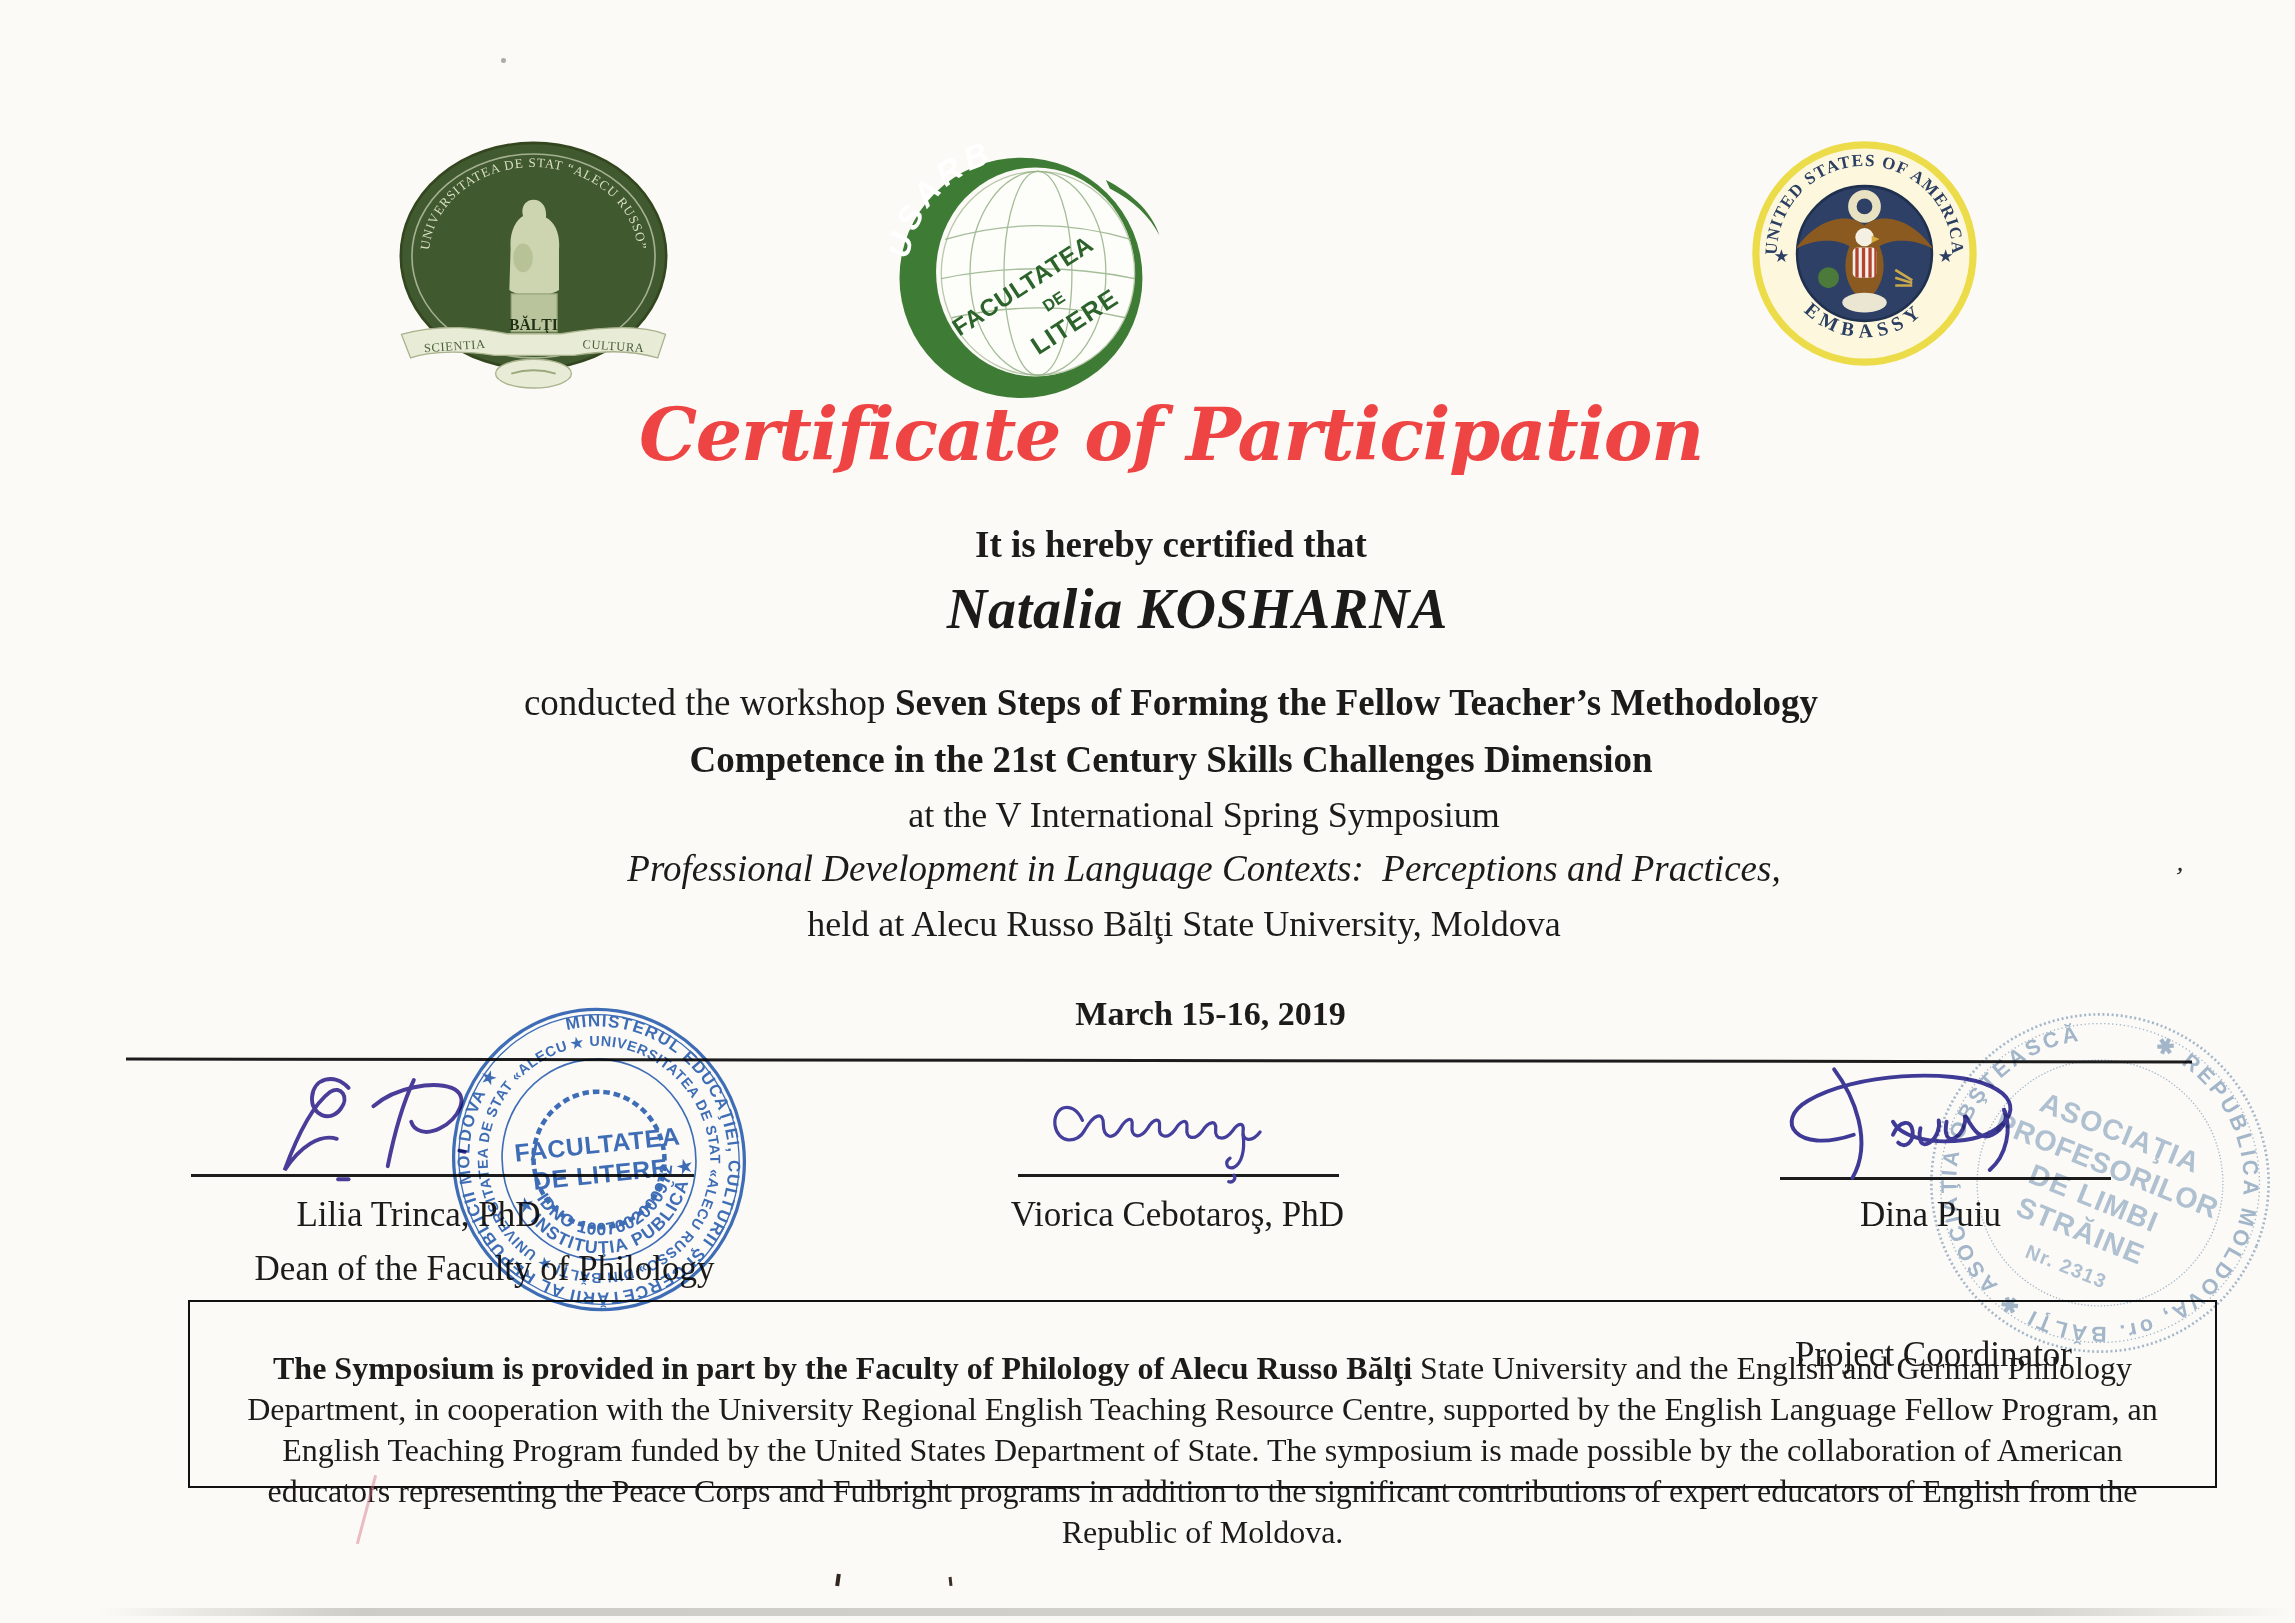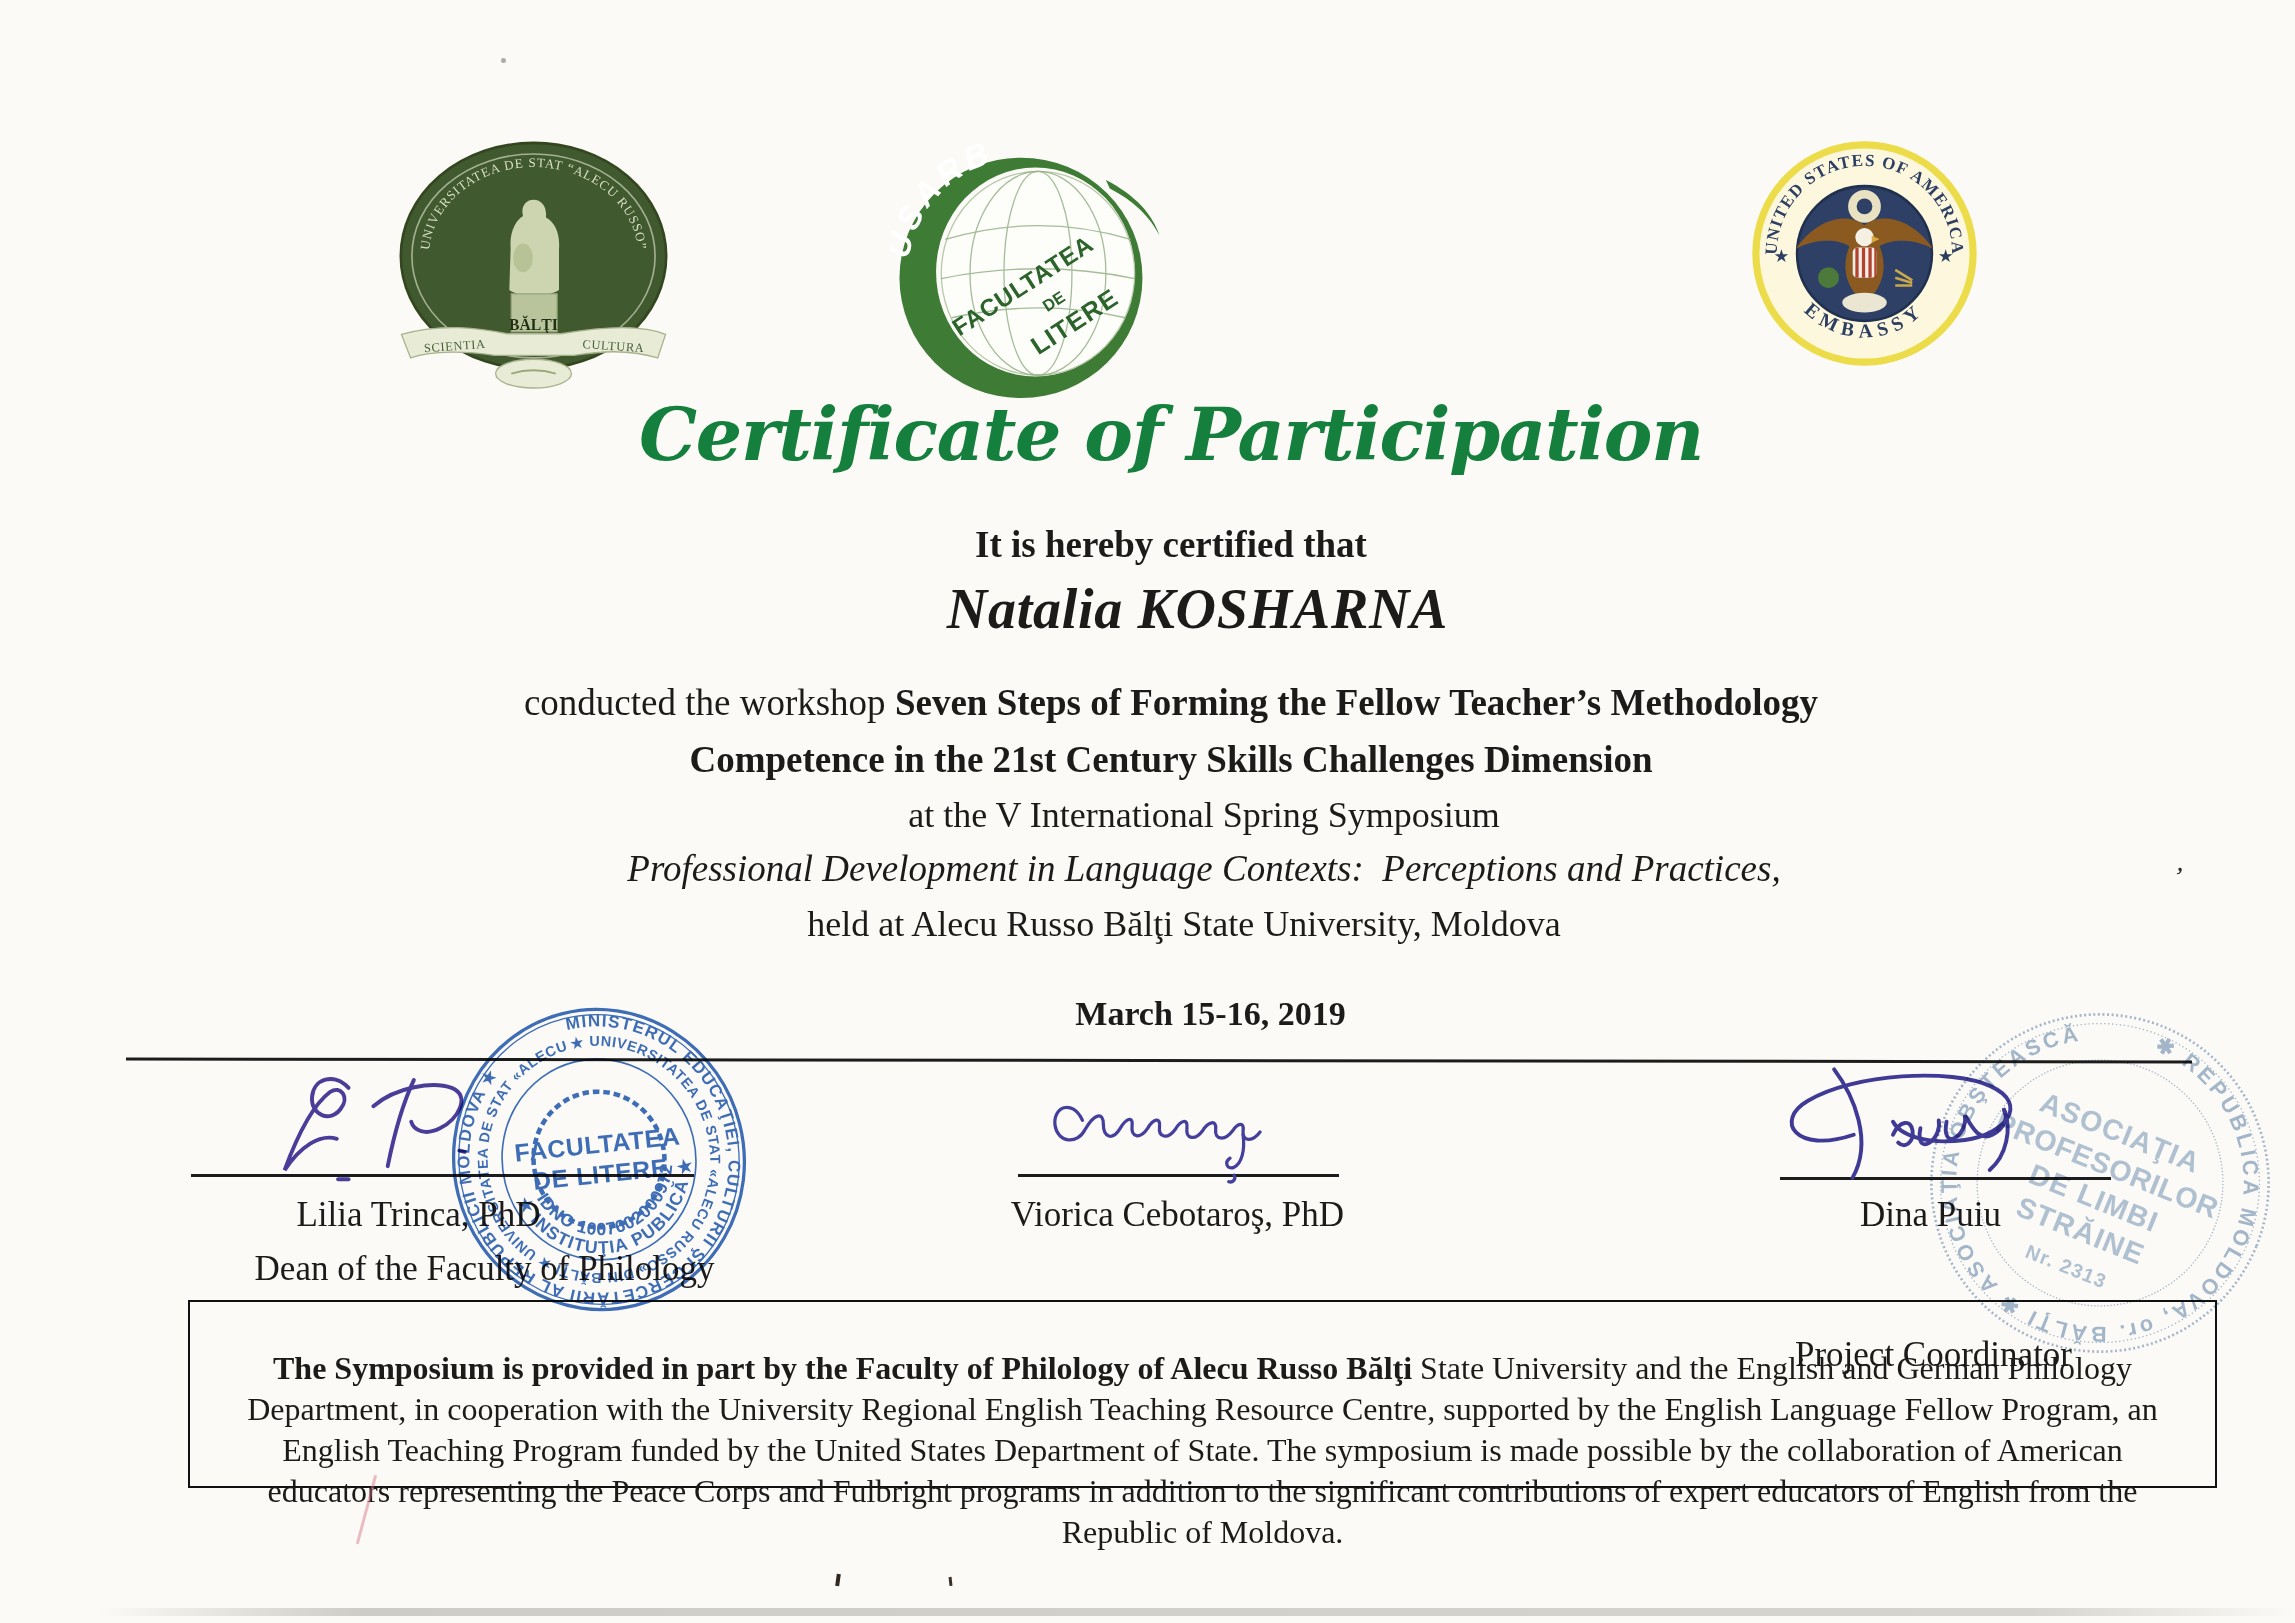--- a/index.html
+++ b/index.html
@@ -1,21 +1,21 @@
 <!DOCTYPE html>
 <html style="font-size:10.5px"><head>
 <meta charset="utf-8">
 <style>
   html,body{margin:0;padding:0;background:#e9e7e2;}
   #page{position:relative;width:2295px;height:1623px;background:#fbfaf6;overflow:hidden;
         font-family:"Liberation Serif", serif;color:#1d1b1a;}
   .abs{position:absolute;}
   .ctr{text-align:center;}
   #title{left:52px;top:391px;width:2238px;font-family:"DejaVu Serif",serif;
-         font-style:italic;font-weight:bold;font-size:73px;color:#15803d;letter-spacing:-1.3px;}
+         font-style:italic;font-weight:bold;font-size:73px;color:#ef4444;letter-spacing:-1.3px;}
   #certify{left:52px;top:523px;width:2238px;font-weight:bold;font-size:37px;}
   #recipient{left:98px;top:577px;width:2199px;font-size:56px;font-weight:bold;font-style:italic;letter-spacing:0.7px;}
   .bodyline{left:52px;width:2238px;font-size:37px;}
   #bl1{top:681px;} #bl2{top:738px;font-weight:bold;}
   #bl3{top:794px;font-size:36px;left:85px;}
   #bl4{top:847px;font-style:italic;white-space:pre;left:85px;}
   #bl5{top:903px;font-size:36px;left:65px;}
   #dateline{left:131px;top:995px;width:2159px;font-size:34px;font-weight:bold;}
   .bold-run{font-weight:bold;}
   .rule{position:absolute;background:#1c1c1c;height:2.6px;}

